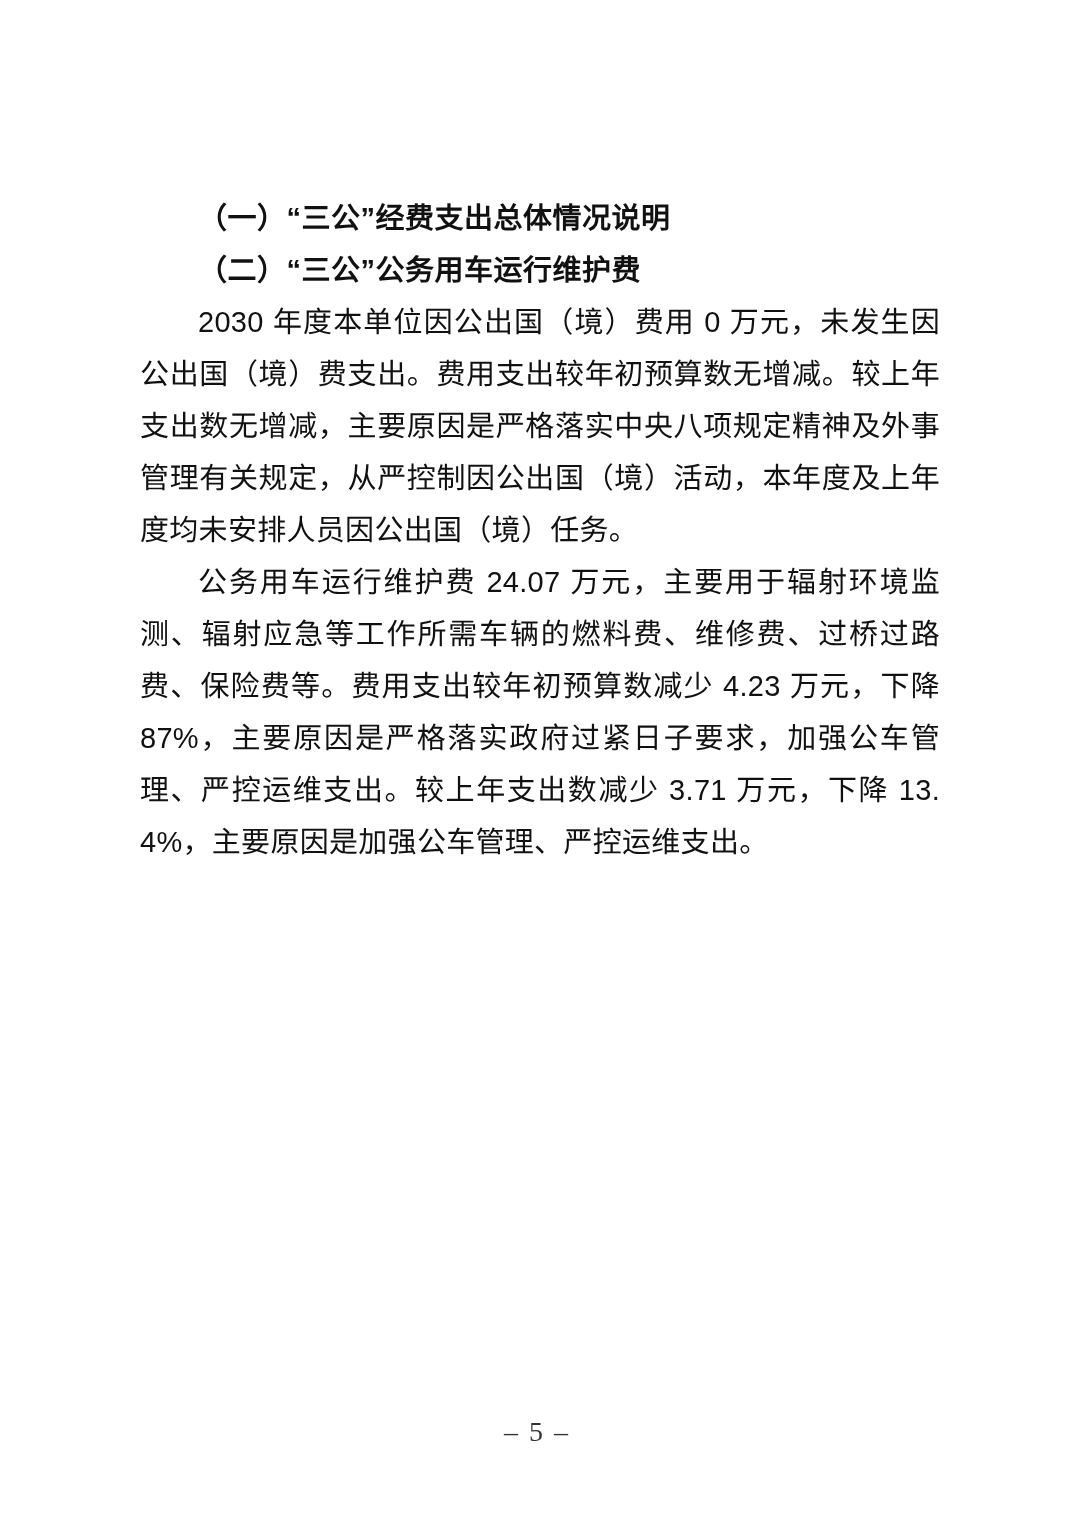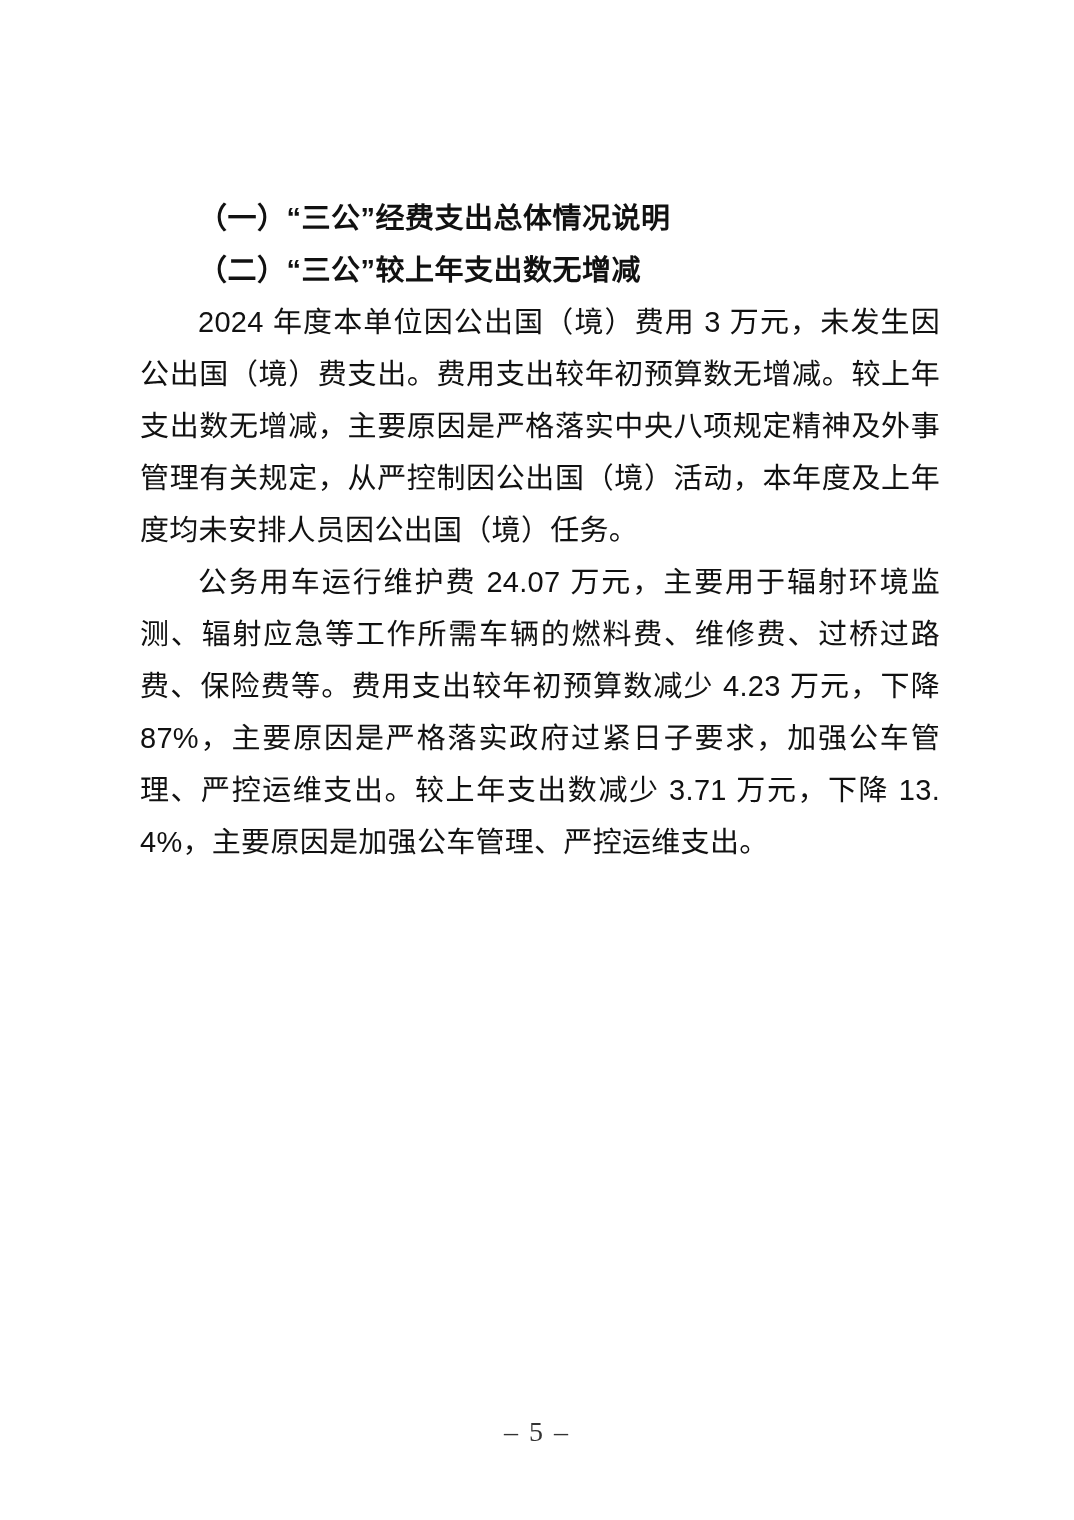--- a/index.html
+++ b/index.html
@@ -53,23 +53,23 @@
 </style>
 </head>
 <body>
 
 <div class="page">
   <div class="content">
 
     <p class="heading">（一）“三公”经费支出总体情况说明</p>
 
 
-    <p class="heading">（二）“三公”较上年支出数无增减</p>
+    <p class="heading">（二）“三公”公务用车运行维护费</p>
 
-    <p>2024 年度本单位因公出国（境）费用 3 万元，未发生因公出国（境）费支出。费用支出较年初预算数无增减。较上年支出数无增减，主要原因是严格落实中央八项规定精神及外事管理有关规定，从严控制因公出国（境）活动，本年度及上年度均未安排人员因公出国（境）任务。</p>
+    <p>2030 年度本单位因公出国（境）费用 0 万元，未发生因公出国（境）费支出。费用支出较年初预算数无增减。较上年支出数无增减，主要原因是严格落实中央八项规定精神及外事管理有关规定，从严控制因公出国（境）活动，本年度及上年度均未安排人员因公出国（境）任务。</p>
 
 
     <p>公务用车运行维护费 24.07 万元，主要用于辐射环境监测、辐射应急等工作所需车辆的燃料费、维修费、过桥过路费、保险费等。费用支出较年初预算数减少 4.23 万元，下降 87%，主要原因是严格落实政府过紧日子要求，加强公车管理、严控运维支出。较上年支出数减少 3.71 万元，下降 13.4%，主要原因是加强公车管理、严控运维支出。</p>
 
   </div>
 
   <div class="page-footer">– 5 –</div>
 </div>
 
 </body></html>

